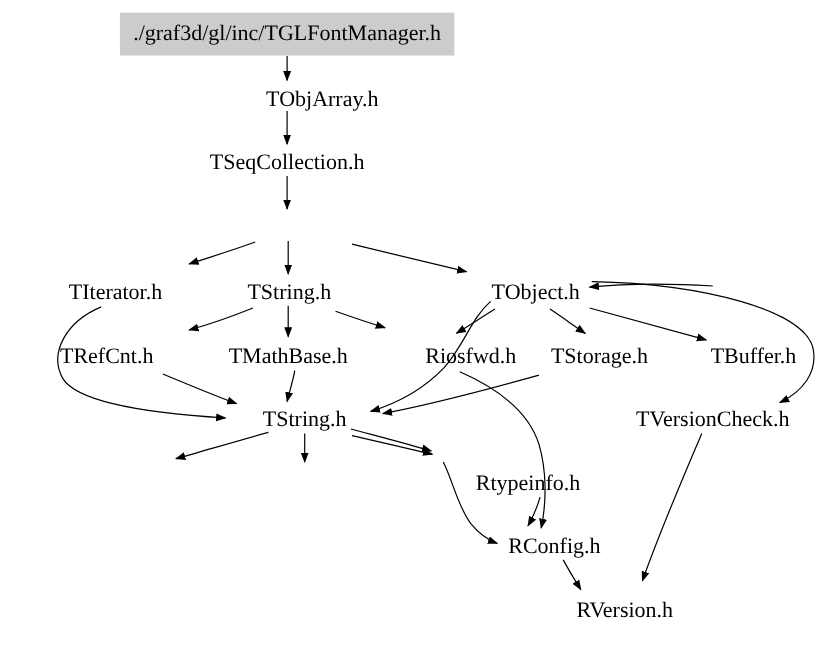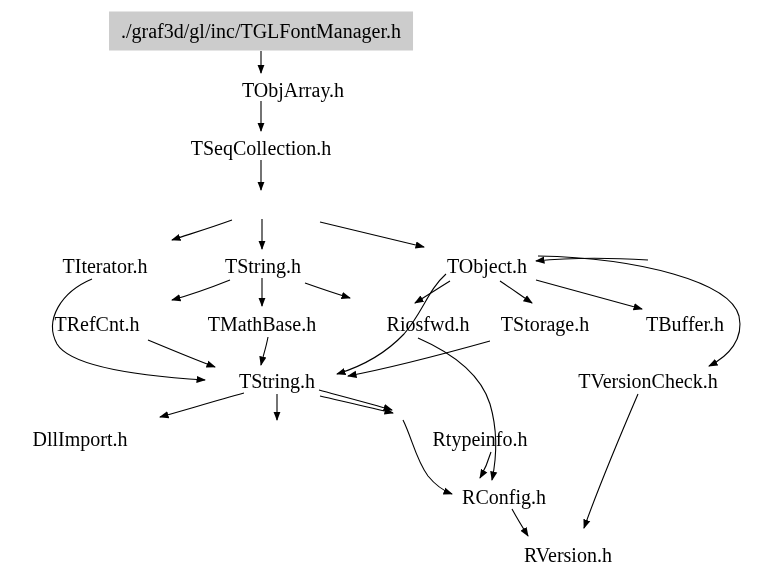--- a/index.html
+++ b/index.html
@@ -101,19 +101,18 @@
 
   <div class="node" style="left:97px; top:324px;text-align:right;">TRefCnt.h</div>
   <div class="node" style="left:262px; top:324px;">TMathBase.h</div>
   <div class="node" style="left:428px; top:324px;">Riosfwd.h</div>
   <div class="node" style="left:545px; top:324px;">TStorage.h</div>
   <div class="node" style="left:685px; top:324px;">TBuffer.h</div>
 
   <div class="node" style="left:277px; top:381px;">TString.h</div>
   <div class="node" style="left:648px; top:381px;">TVersionCheck.h</div>
 
-  <div class="node" style="left:80px; top:439px;">DllImport.h</div>
   <div class="node" style="left:480px; top:439px;">Rtypeinfo.h</div>
 
   <div class="node" style="left:504px; top:497px;">RConfig.h</div>
   <div class="node" style="left:568px; top:555px;">RVersion.h</div>
 
 </div>
 
 </body></html>

